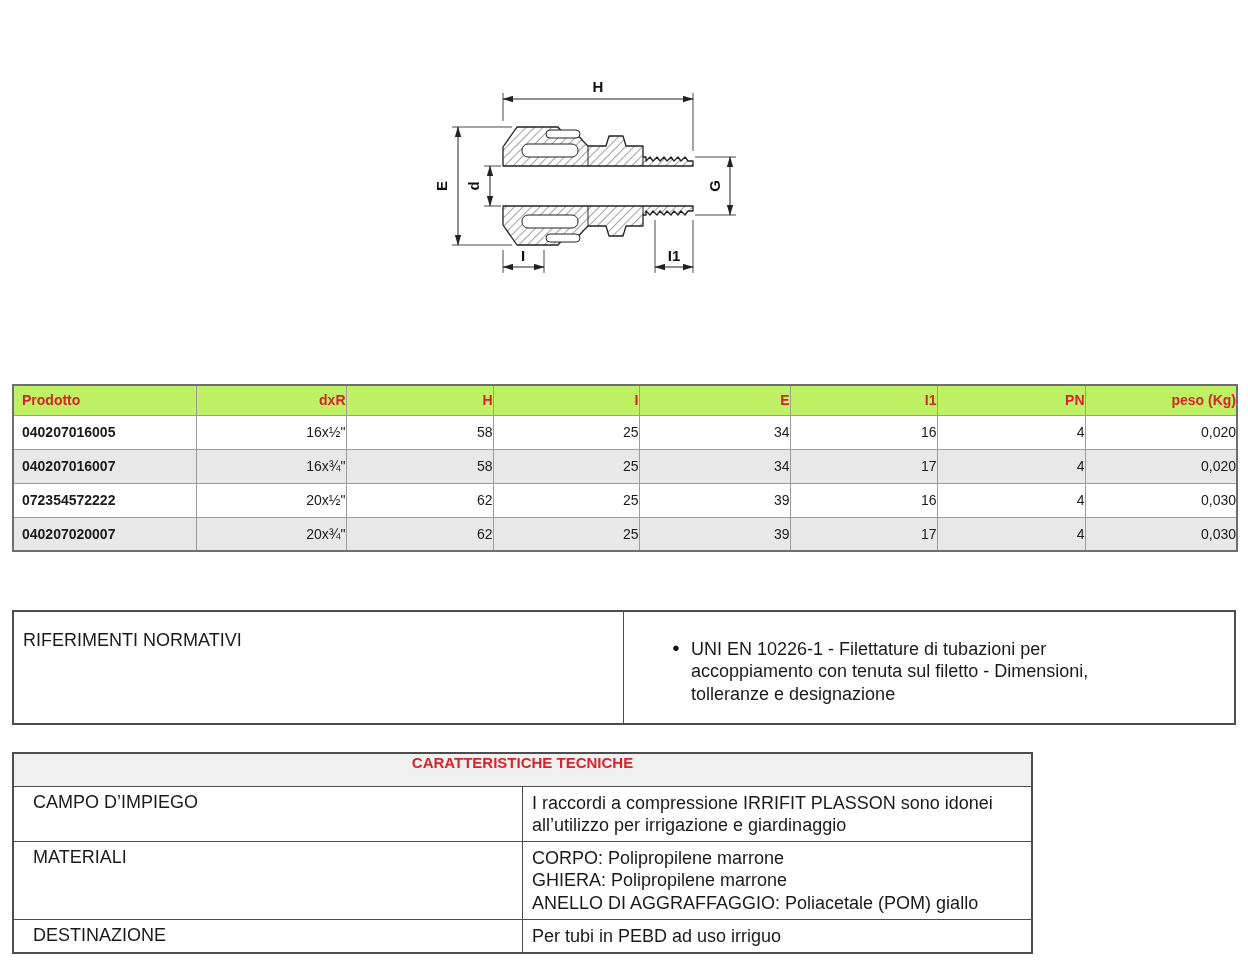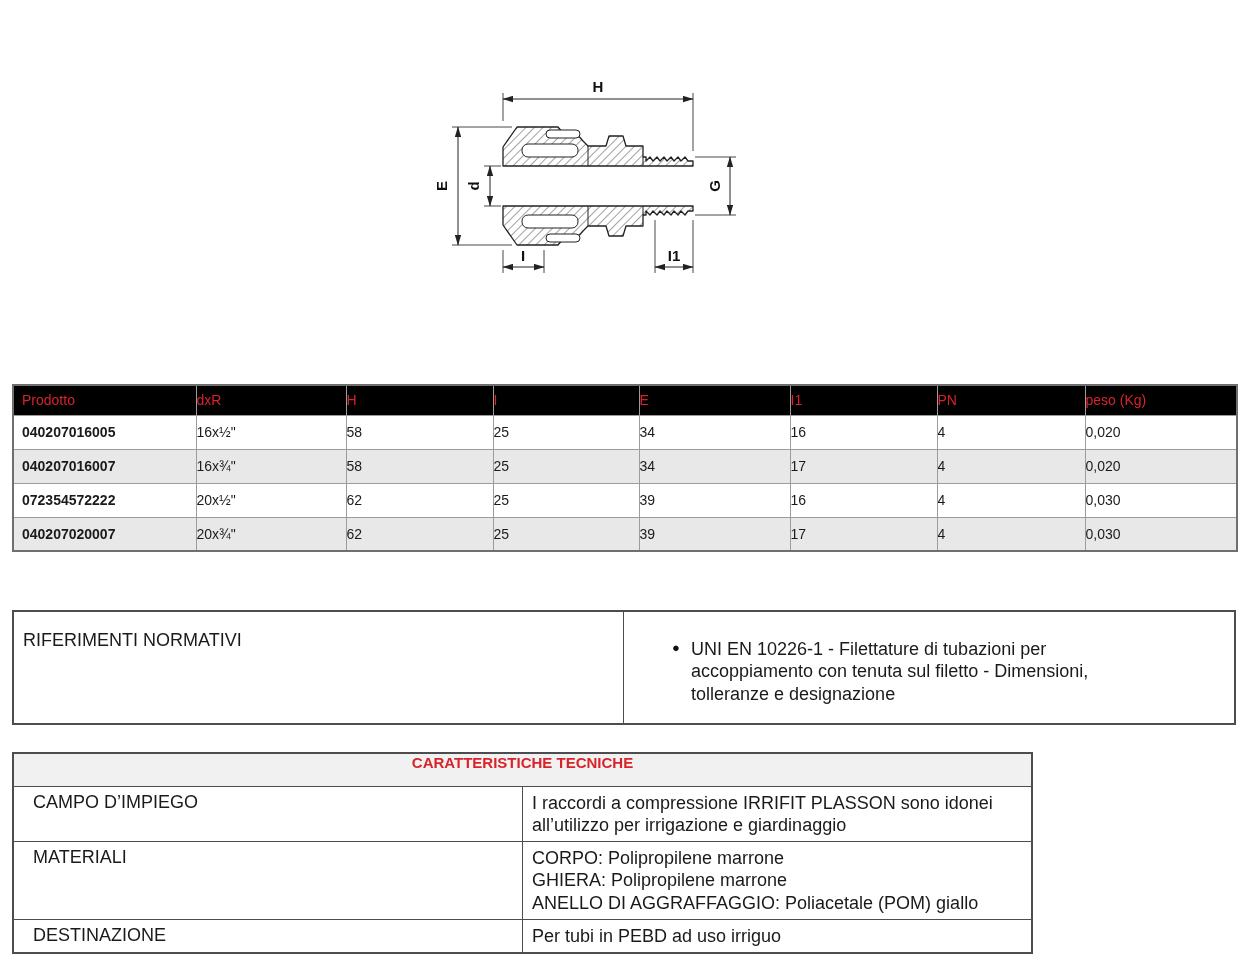--- a/index.html
+++ b/index.html
@@ -11,25 +11,25 @@
   
   .drawing { position:absolute; left:430px; top:70px; width:330px; height:225px; }
   .dim-label { font-size:15px; font-weight:bold; fill:#111; }
   
   table.products {
     position:absolute; left:12px; top:384px; width:1224px;
     border-collapse:collapse; table-layout:fixed;
     border:2px solid #6f6f6f;
   }
   table.products th, table.products td {
-    border:1px solid #9c9c9c; text-align:left; vertical-align:middle;
+    border:1px solid #9c9c9c; text-align:right; vertical-align:middle;
     overflow:hidden;
   }
   table.products thead th {
-    height:30px; color:#d8232a; font-size:14px; font-weight:normal; background:#000000;
+    height:30px; color:#d8232a; font-size:14px; font-weight:bold; background:#bef264;
   }
   table.products tbody td { height:34px; font-size:14px; }
   table.products tbody tr:nth-child(even) td { background:#e8e8e8; }
   table.products .left { text-align:left; padding-left:8px; }
   table.products tbody td.code { font-weight:bold; }
   col.c0{width:183px} col.c1{width:150px} col.c2{width:147px} col.c3{width:146px}
   col.c4{width:151px} col.c5{width:147px} col.c6{width:148px} col.c7{width:152px}
   
   .norm-box {
     position:absolute; left:12px; top:610px; width:1224px; height:115px;

